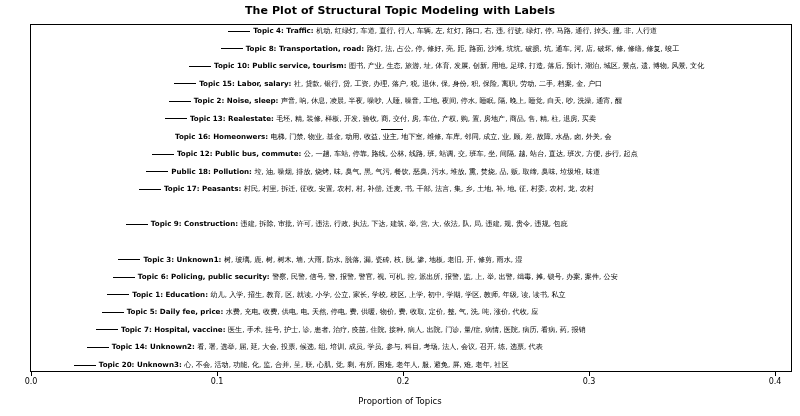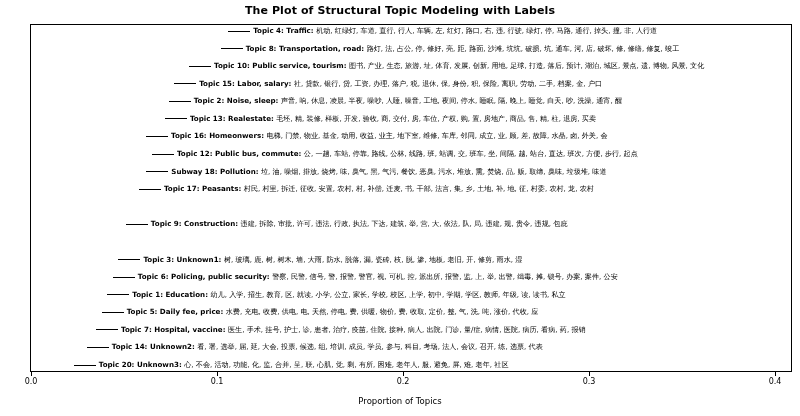--- a/index.html
+++ b/index.html
@@ -148,35 +148,35 @@
             <span class="row-label"><b>Topic 2: Noise, sleep: </b>声音, 响, 休息, 凌晨, 半夜, 噪吵, 人睡, 噪音, 工地, 夜间, 停水, 睡眠, 隔, 晚上, 睡觉, 白天, 吵, 洗澡, 通宵, 醒</span>
           </div>
         </div>
         <div class="row" style="top: 86.8947px;">
           <div class="row-inner" style="left: 133.92px;">
             <span class="lead-line" style="width: 22px;"></span>
             <span class="row-label"><b>Topic 13: Realestate: </b>毛坯, 精, 装修, 样板, 开发, 验收, 商, 交付, 房, 车位, 产权, 购, 置, 房地产, 商品, 售, 精, 柱, 退房, 买卖</span>
           </div>
         </div>
         <div class="row" style="top: 104.474px;">
-          <div class="row-inner" style="left: 115px;">
+          <div class="row-inner" style="left: 144px; flex-direction: column;">
             <span class="lead-line" style="width: 22px;"></span>
             <span class="row-label"><b>Topic 16: Homeonwers: </b>电梯, 门禁, 物业, 基金, 动用, 收益, 业主, 地下室, 维修, 车库, 邻同, 成立, 业, 顾, 差, 故障, 水晶, 卤, 外关, 会</span>
           </div>
         </div>
         <div class="row" style="top: 122.053px;">
           <div class="row-inner" style="left: 120.9px;">
             <span class="lead-line" style="width: 22px;"></span>
             <span class="row-label"><b>Topic 12: Public bus, commute: </b>公, 一趟, 车站, 停靠, 路线, 公林, 线路, 班, 站调, 交, 班车, 坐, 间隔, 越, 站台, 直达, 班次, 方便, 步行, 起点</span>
           </div>
         </div>
         <div class="row" style="top: 139.632px;">
           <div class="row-inner" style="left: 115.32px;">
             <span class="lead-line" style="width: 22px;"></span>
-            <span class="row-label"><b>Subway 18: Pollution: </b>垃, 油, 噪烟, 排放, 烧烤, 味, 臭气, 黑, 气污, 餐饮, 恶臭, 污水, 堆放, 熏, 焚烧, 品, 贩, 取缔, 臭味, 垃圾堆, 味道</span>
+            <span class="row-label"><b>Public 18: Pollution: </b>垃, 油, 噪烟, 排放, 烧烤, 味, 臭气, 黑, 气污, 餐饮, 恶臭, 污水, 堆放, 熏, 焚烧, 品, 贩, 取缔, 臭味, 垃圾堆, 味道</span>
           </div>
         </div>
         <div class="row" style="top: 157.211px;">
           <div class="row-inner" style="left: 107.88px;">
             <span class="lead-line" style="width: 22px;"></span>
             <span class="row-label"><b>Topic 17: Peasants: </b>村民, 村里, 拆迁, 征收, 安置, 农村, 村, 补偿, 迁麦, 书, 干部, 法言, 集, 乡, 土地, 补, 地, 征, 村委, 农村, 龙, 农村</span>
           </div>
         </div>
         <div class="row" style="top: 192.368px;">
           <div class="row-inner" style="left: 94.86px;">

